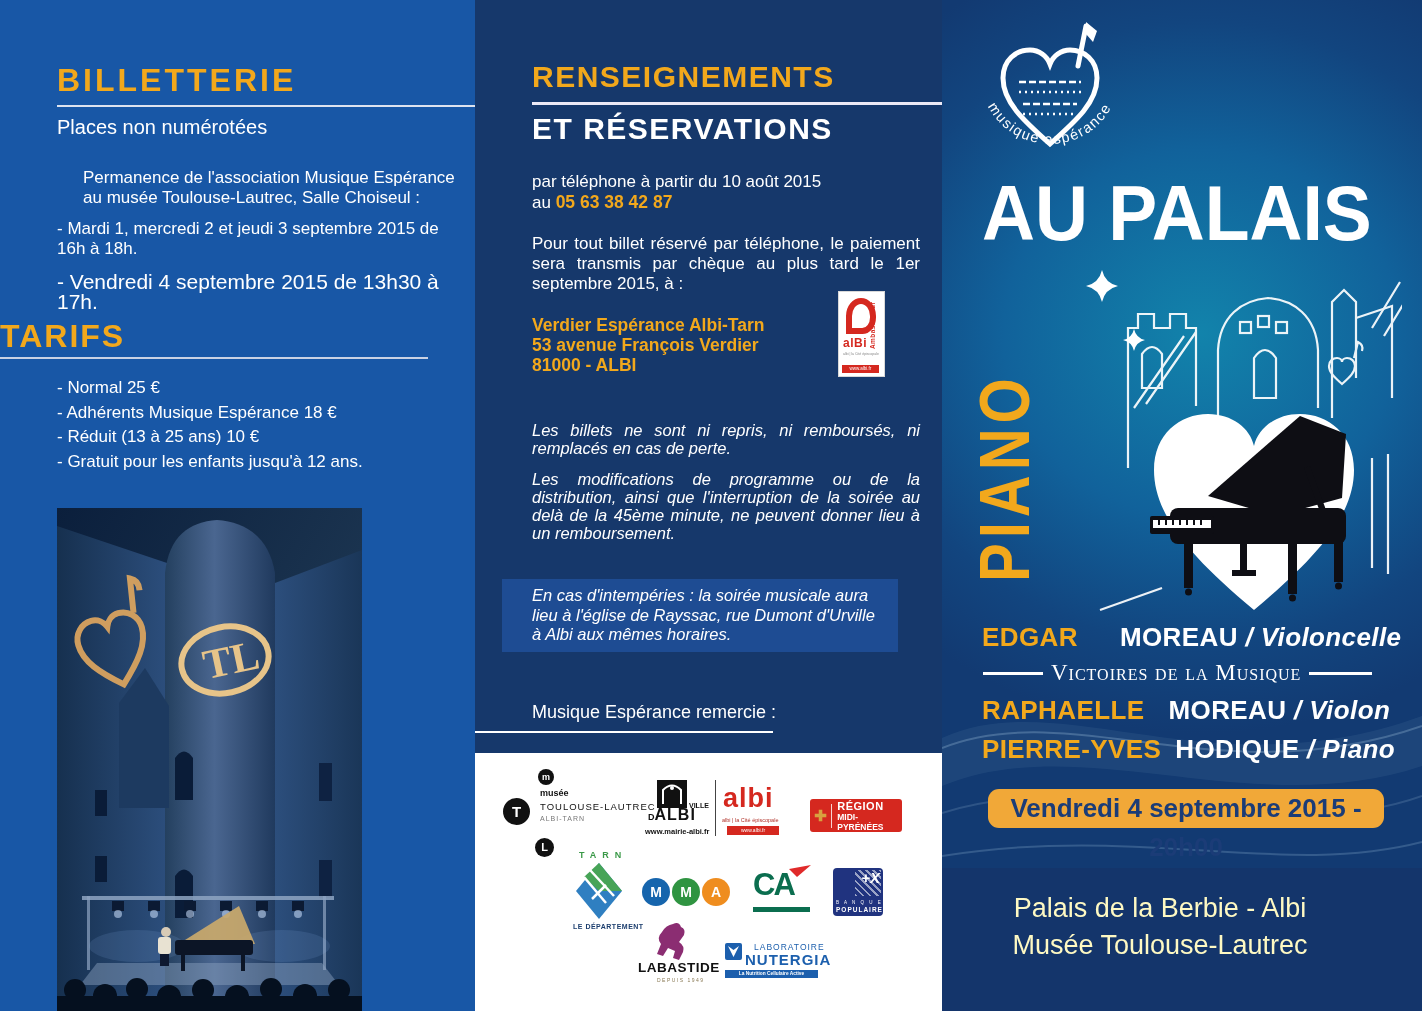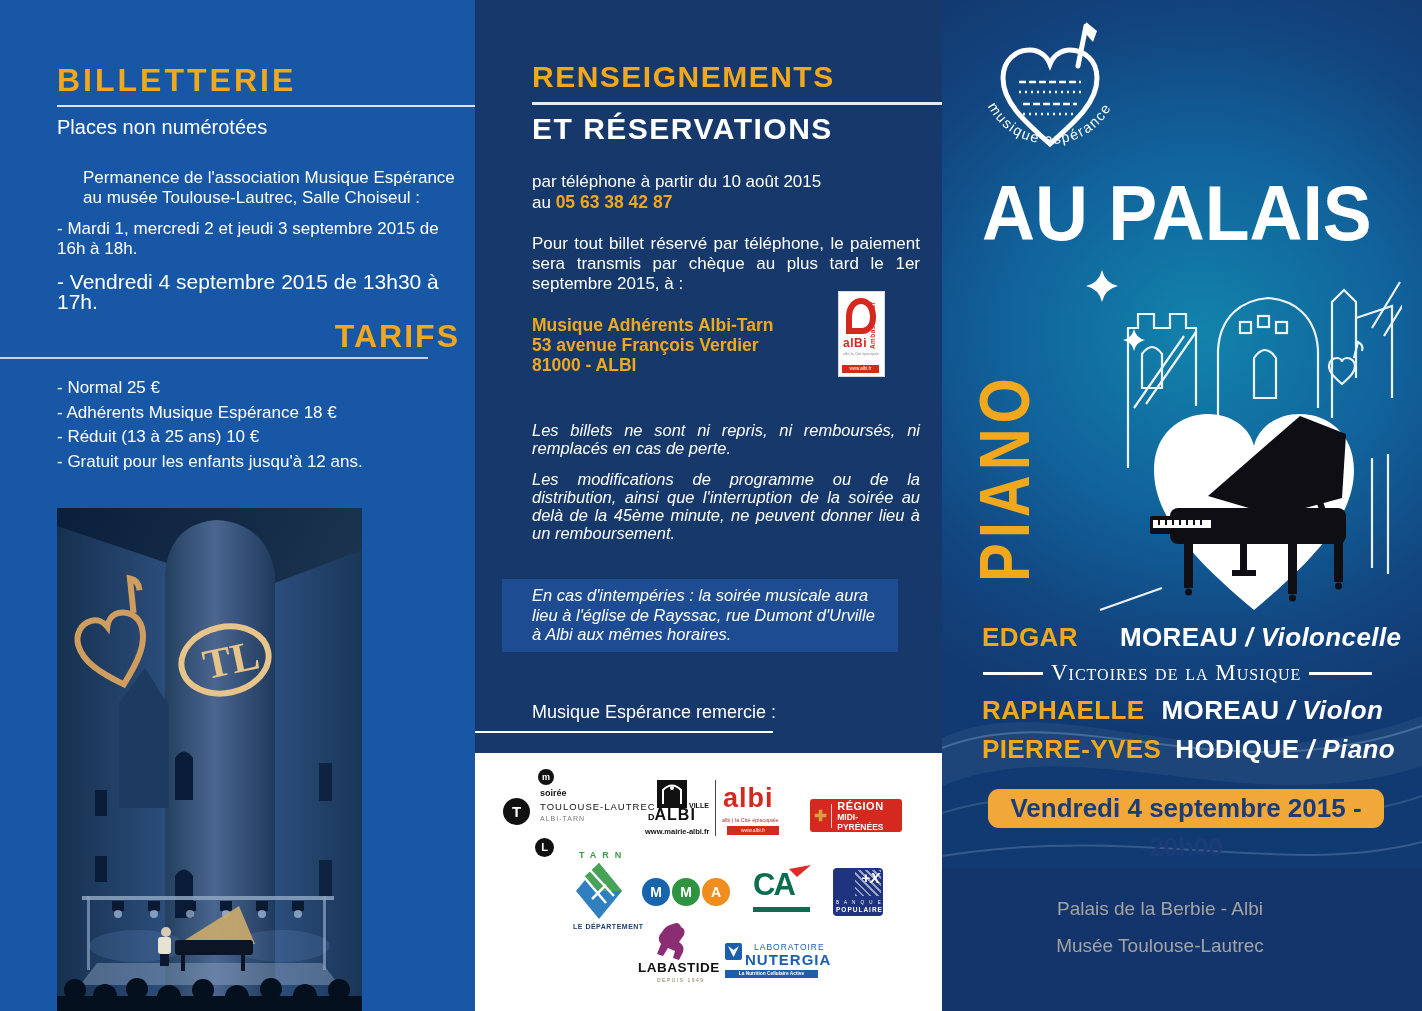--- a/index.html
+++ b/index.html
@@ -11,21 +11,21 @@
   .just{text-align:justify;}
 
   
   .panel-left{position:absolute;left:0;top:0;width:475px;height:1011px;background:#1857A6;overflow:hidden;}
   .bil-title{left:57px;top:62px;font-size:32px;font-weight:bold;color:#F2A81C;letter-spacing:3px;}
   .bil-rule{left:57px;top:105px;width:418px;height:2px;background:#dde3ef;}
   .places{left:57px;top:116px;font-size:20px;}
   .perm{left:57px;top:168px;width:392px;font-size:17px;line-height:20px;margin-left:26px;}
   .sched1{left:57px;top:219px;width:398px;font-size:17px;line-height:20px;}
   .sched2{left:57px;top:272px;width:398px;font-size:21px;line-height:20px;}
-  .tar-title{left:0;top:318px;width:428px;text-align:right;font-size:32px;font-weight:bold;color:#F2A81C;letter-spacing:2px;padding-left:32px;}
+  .tar-title{left:0;top:318px;width:428px;text-align:left;font-size:32px;font-weight:bold;color:#F2A81C;letter-spacing:2px;}
   .tar-rule{left:0;top:357px;width:428px;height:2px;background:#c9d2e4;}
   .tar-list{left:57px;top:376px;font-size:17px;line-height:24.5px;}
   .photo{left:57px;top:508px;width:305px;height:503px;}
 
   
   .panel-mid{position:absolute;left:475px;top:0;width:467px;height:1011px;background:#16386B;overflow:hidden;}
   .rens-title{left:57px;top:60px;font-size:30px;font-weight:bold;color:#F2A81C;letter-spacing:1.5px;}
   .rens-rule{left:57px;top:102px;width:410px;height:3px;background:#ece9f6;}
   .resa-title{left:57px;top:112px;font-size:30px;font-weight:bold;letter-spacing:1.5px;}
   .phone{left:57px;top:172px;font-size:17px;line-height:20px;}
@@ -66,21 +66,21 @@
               transform-origin:center;font-size:58px;font-weight:bold;color:#F2A81C;letter-spacing:5px;}
   .illu{left:100px;top:258px;}
   .perf{left:40px;width:410px;font-size:26px;font-weight:bold;white-space:nowrap;letter-spacing:.4px;}
   .perf .instr{font-weight:bold;font-style:italic;}
   .award-row{left:41px;top:660px;width:398px;display:flex;align-items:center;gap:8px;}
   .award-line{height:3px;background:#fff;}
   .award-text{font-family:"Liberation Serif",serif;font-variant:small-caps;font-size:23px;letter-spacing:1px;white-space:nowrap;}
   .banner{left:46px;top:789px;width:396px;height:39px;background:#F1A838;border-radius:11px;
           color:#1B3C77;font-weight:bold;font-size:26px;text-align:center;line-height:39px;}
   .band{left:0;top:868px;width:480px;height:143px;background:#14356B;}
-  .venue{position:absolute;left:0;top:22px;width:436px;text-align:center;color:#a3a3a3;font-size:19px;line-height:37px;}
+  .venue{position:absolute;left:0;top:22px;width:436px;text-align:center;color:#fef9c3;font-size:27px;line-height:37px;}
 </style>
 </head>
 <body>
 
 <div class="page">
 
   <div class="panel-left">
     <div class="abs bil-title">BILLETTERIE</div>
     <div class="abs bil-rule"></div>
     <div class="abs places">Places non numérotées</div>
@@ -191,21 +191,21 @@
   <div class="panel-mid">
     <div class="abs rens-title">RENSEIGNEMENTS</div>
     <div class="abs rens-rule"></div>
     <div class="abs resa-title">ET RÉSERVATIONS</div>
     <div class="abs phone">
       <div>par téléphone à partir du 10 août 2015</div>
       <div><span>au </span><span class="phone-num">05 63 38 42 87</span></div>
     </div>
     <div class="abs payment just">Pour tout billet réservé par téléphone, le paiement sera transmis par chèque au plus tard le 1er septembre 2015, à :</div>
     <div class="abs address">
-      <div>Musique Adhérents Albi-Tarn</div>
+      <div>Verdier Espérance Albi-Tarn</div>
       <div>53 avenue François Verdier</div>
       <div>81000 - ALBI</div>
     </div>
     <div class="abs badge">
       <div class="badge-a"></div>
       <div class="badge-amb">Ambassadeur</div>
       <div class="badge-albi">alBi</div>
       <div class="badge-tag">albi | la Cité épiscopale</div>
       <div class="badge-bar">www.albi.fr</div>
     </div>
@@ -215,21 +215,21 @@
       <div class="weather-text">En cas d'intempéries : la soirée musicale aura lieu à l'église de Rayssac, rue Dumont d'Urville à Albi aux mêmes horaires.</div>
     </div>
     <div class="abs thanks">Musique Espérance remercie :</div>
     <div class="abs thanks-rule"></div>
 
     <div class="abs whitebox">
 
       <div class="sp circle" style="left:28px;top:45px;width:27px;height:27px;line-height:27px;font-size:15px;">T</div>
       <div class="sp circle" style="left:63px;top:16px;width:16px;height:16px;line-height:16px;font-size:9px;">m</div>
       <div class="sp circle" style="left:60px;top:85px;width:19px;height:19px;line-height:19px;font-size:11px;">L</div>
-      <div class="sp b" style="left:65px;top:35px;font-size:9px;color:#111;">soirée</div>
+      <div class="sp b" style="left:65px;top:35px;font-size:9px;color:#111;">musée</div>
       <div class="sp" style="left:65px;top:48px;font-size:9.5px;letter-spacing:1px;color:#111;">TOULOUSE-LAUTREC</div>
       <div class="sp" style="left:65px;top:62px;font-size:7px;letter-spacing:1px;color:#777;">ALBI-TARN</div>
 
       <div class="sp" style="left:182px;top:27px;width:30px;height:28px;background:#111;">
         <svg width="30" height="28" viewBox="0 0 30 28">
             <path d="M6,24 L6,10 q9,-9 18,0 L24,24" fill="none" stroke="#fff" stroke-width="2"></path>
             <circle cx="15" cy="8" r="2" fill="#fff"></circle>
           </svg>
       </div>
       <div class="sp b" style="left:214px;top:49px;font-size:7px;color:#111;">VILLE</div>
@@ -381,21 +381,21 @@
 
     <div class="abs perf" style="top:622px;">
       <span class="orange" style="margin-right:42px;">EDGAR</span><span>MOREAU</span> <span class="instr">/ Violoncelle</span>
     </div>
     <div class="abs award-row">
       <span class="award-line" style="width:60px;"></span>
       <span class="award-text">Victoires de la Musique</span>
       <span class="award-line" style="width:63px;"></span>
     </div>
     <div class="abs perf" style="top:695px;">
-      <span class="orange" style="margin-right:17px;">RAPHAELLE</span><span>MOREAU</span> <span class="instr">/ Violon</span>
+      <span class="orange" style="margin-right:24px;">RAPHAELLE</span><span>MOREAU</span> <span class="instr">/ Violon</span>
     </div>
     <div class="abs perf" style="top:734px;">
       <span class="orange" style="margin-right:14px;">PIERRE-YVES</span><span>HODIQUE</span> <span class="instr">/ Piano</span>
     </div>
 
     <div class="abs banner">Vendredi 4 septembre 2015 - 20h00</div>
 
     <div class="abs band">
       <div class="venue">
         <div>Palais de la Berbie - Albi</div>

